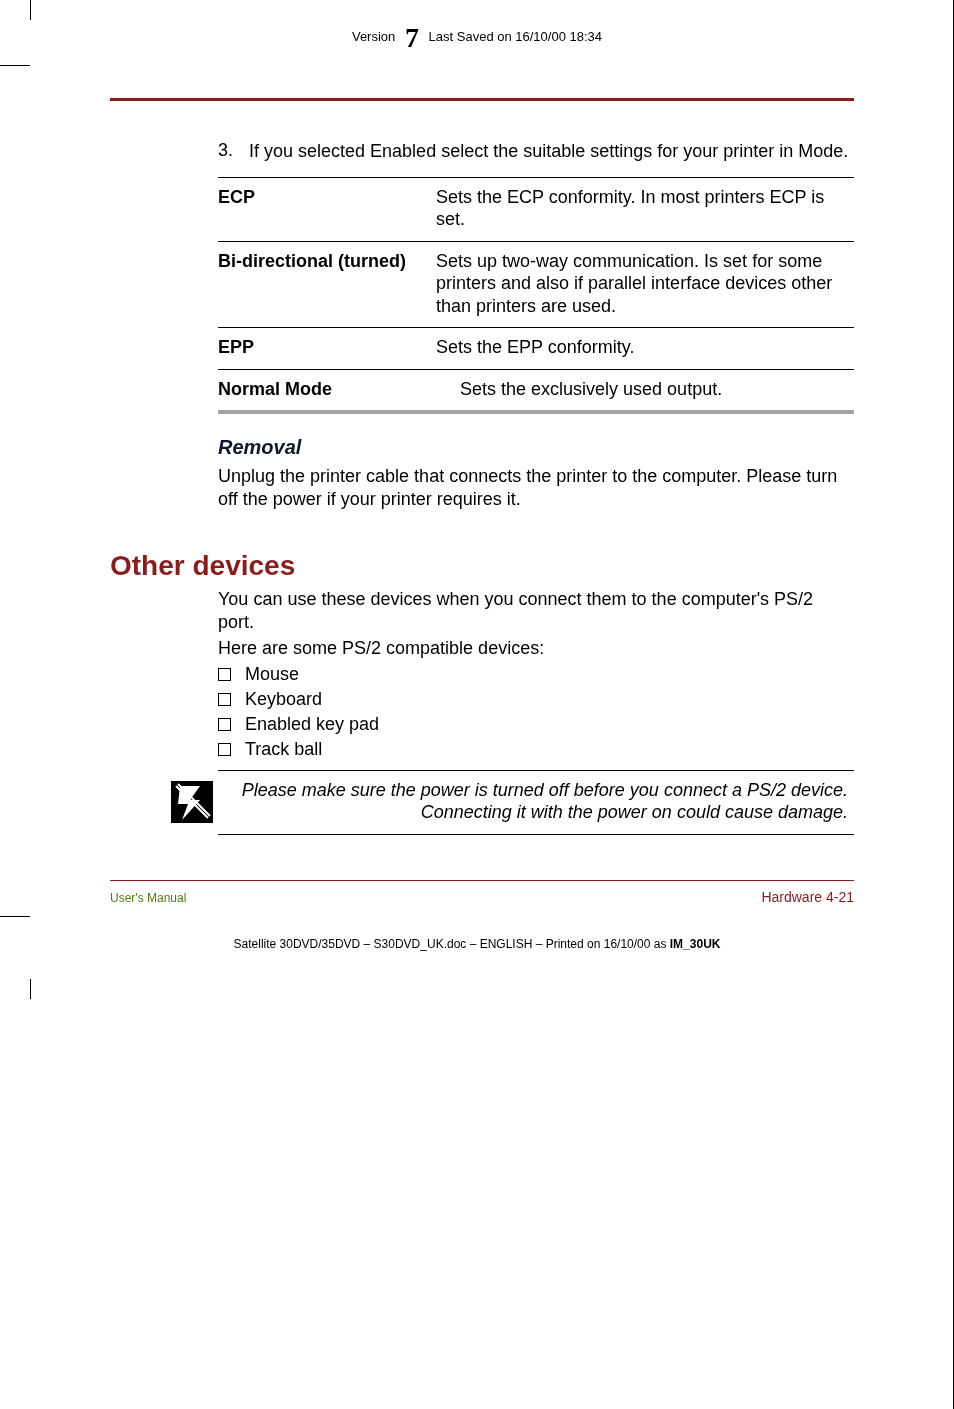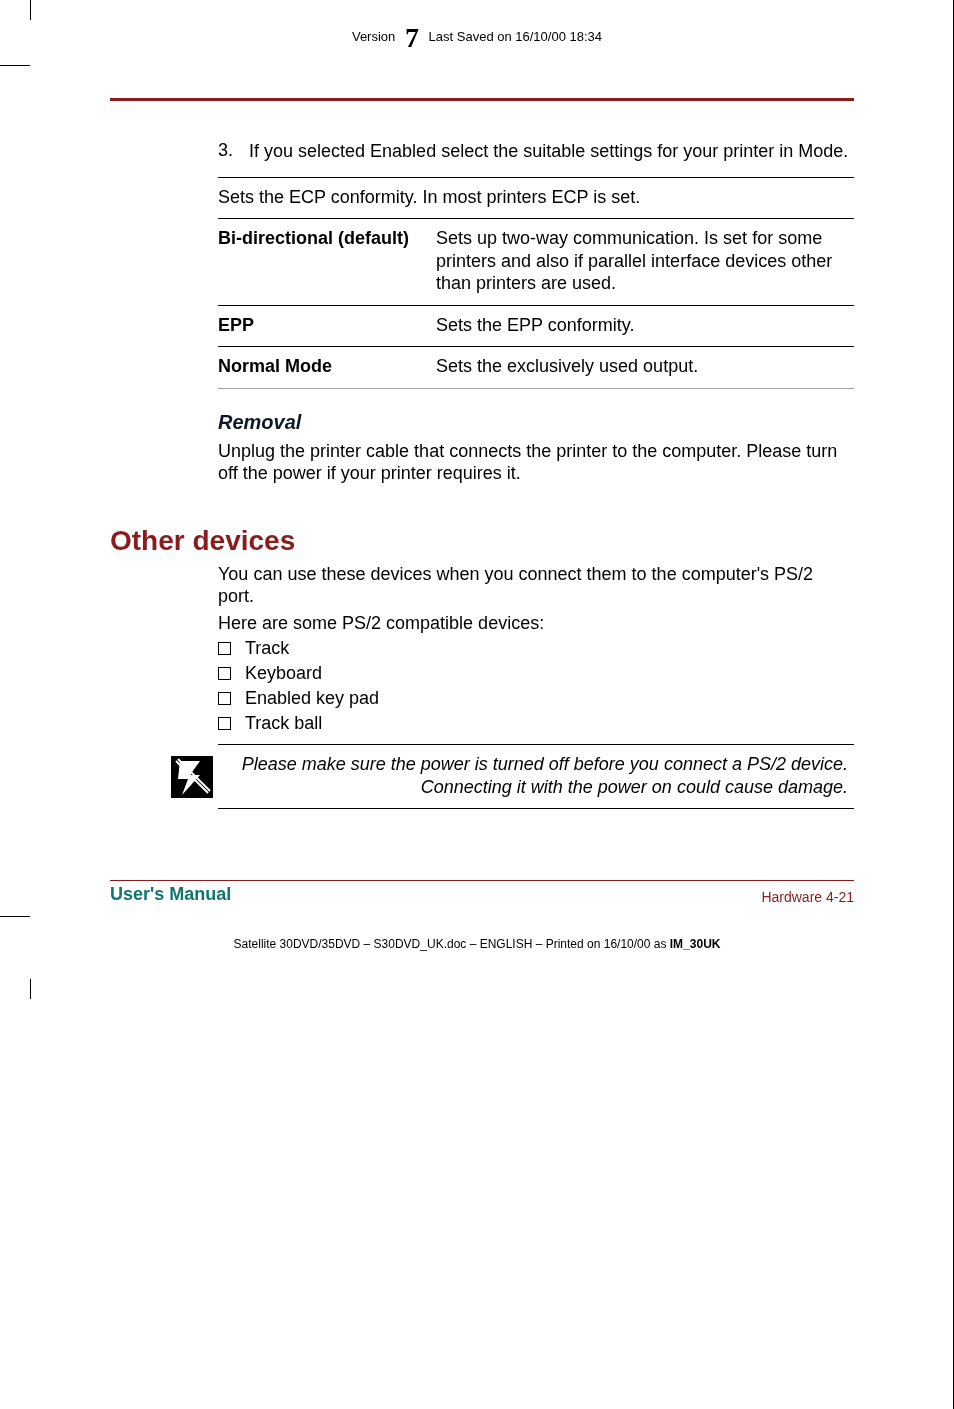--- a/index.html
+++ b/index.html
@@ -71,21 +71,21 @@
   .mode-table {
     margin-left: 108px;
     width: 636px;
     font-size: 18px;
   }
   .mode-row {
     display: flex;
     border-top: 1px solid #000;
     padding: 8px 0 10px 0;
   }
-  .mode-row:last-child { border-bottom: 1px solid #a3a3a3; }
+  .mode-row:last-child { border-bottom: 4px solid #a3a3a3; gap: 24px; }
   .mode-label {
     width: 218px;
     font-weight: bold;
     line-height: 1.25;
     padding-right: 8px;
   }
   .mode-desc {
     flex: 1;
     line-height: 1.25;
   }
@@ -170,23 +170,22 @@
     left: 110px;
     width: 744px;
     bottom: 118px;
     height: 1px;
     background: #8a1c1c;
   }
   .footer-left {
     position: absolute;
     left: 110px;
     bottom: 94px;
-    font-size: 18px;
-    color: #0f766e;
-    font-weight: bold;
+    font-size: 12px;
+    color: #4d7c0f;
   }
   .footer-right {
     position: absolute;
     right: 100px;
     bottom: 94px;
     font-size: 14px;
     color: #8a1c1c;
   }
   .print-line {
     position: absolute;
@@ -220,24 +219,25 @@
 
   <div class="content">
 
     <div class="step3">
       <span class="num">3.</span>
       <span class="txt">If you selected Enabled select the suitable settings for your printer in Mode.</span>
     </div>
 
     <div class="mode-table">
       <div class="mode-row">
+        <div class="mode-label">ECP</div>
         <div class="mode-desc">Sets the ECP conformity. In most printers ECP is set.</div>
       </div>
       <div class="mode-row">
-        <div class="mode-label">Bi-directional (default)</div>
+        <div class="mode-label">Bi-directional (turned)</div>
         <div class="mode-desc">Sets up two-way communication. Is set for some printers and also if parallel interface devices other than printers are used.</div>
       </div>
       <div class="mode-row">
         <div class="mode-label">EPP</div>
         <div class="mode-desc">Sets the EPP conformity.</div>
       </div>
       <div class="mode-row">
         <div class="mode-label">Normal Mode</div>
         <div class="mode-desc">Sets the exclusively used output.</div>
       </div>
@@ -246,21 +246,21 @@
     <div class="sub-h3">Removal</div>
     <div class="para">Unplug the printer cable that connects the printer to the computer. Please turn off the power if your printer requires it.</div>
 
     <div class="h1-red">Other devices</div>
 
     <div class="para">You can use these devices when you connect them to the computer's PS/2 port.</div>
     <div class="para" style="margin-top:4px;">Here are some PS/2 compatible devices:</div>
 
     <div class="check-list">
       <div class="check-item">
-        <span class="box"></span><span>Track</span>
+        <span class="box"></span><span>Mouse</span>
       </div>
       <div class="check-item">
         <span class="box"></span><span>Keyboard</span>
       </div>
       <div class="check-item">
         <span class="box"></span><span>Enabled key pad</span>
       </div>
       <div class="check-item">
         <span class="box"></span><span>Track ball</span>
       </div>

